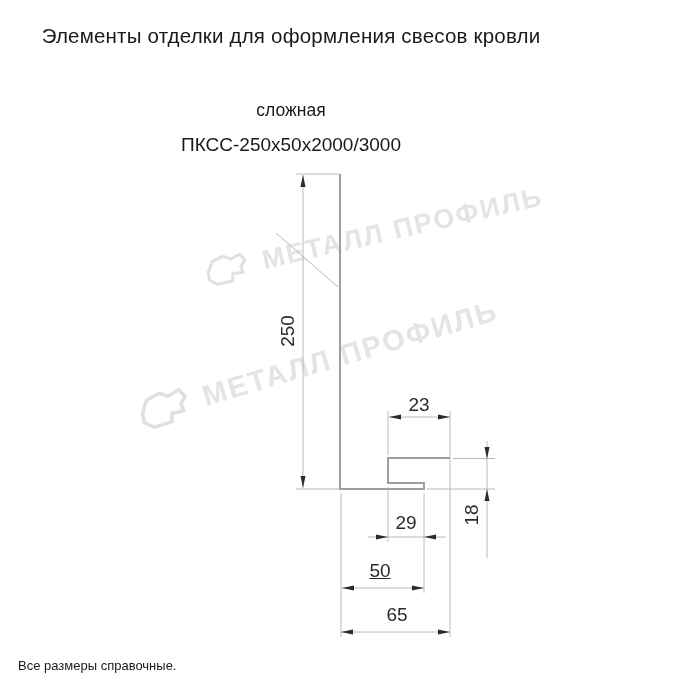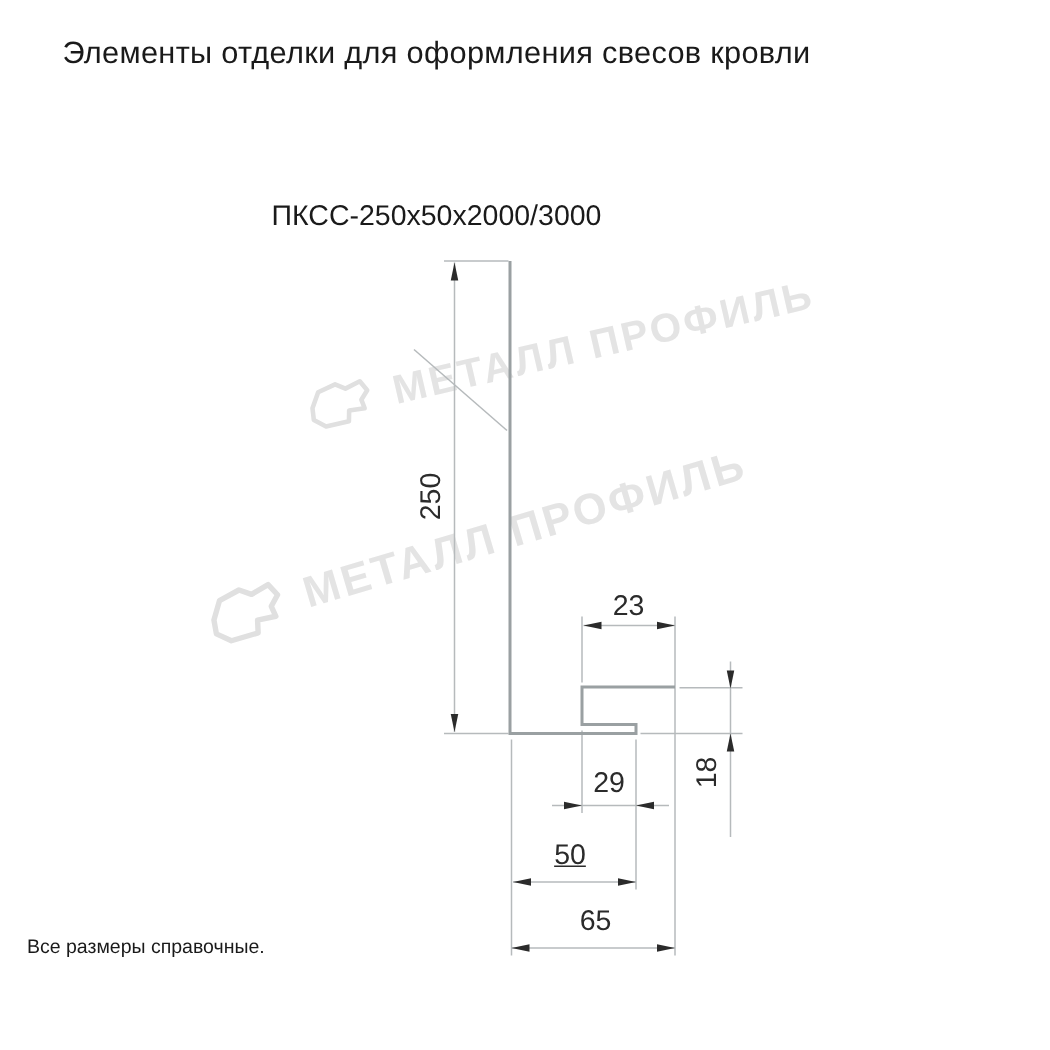--- a/index.html
+++ b/index.html
@@ -16,21 +16,21 @@
   .face-label{left:155px;top:206px;width:118px;text-align:right;font-size:13.5px;line-height:16px;color:#2b2b2b;}
   .dim{font-size:19px;color:#2b2b2b;white-space:nowrap;}
   .dim.rot{transform:rotate(-90deg);}
   .d250{left:260px;top:318px;width:56px;height:26px;line-height:26px;text-align:center;transform-origin:50% 50%;}
   .d36{left:399px;top:394px;width:40px;text-align:center;}
   .d21{left:386px;top:512px;width:40px;text-align:center;}
   .d18{left:444px;top:502px;width:56px;height:26px;line-height:26px;text-align:center;transform-origin:50% 50%;}
   .d50{left:360px;top:560px;width:40px;text-align:center;text-decoration:underline;}
   .d65{left:377px;top:604px;width:40px;text-align:center;}
   .foot{left:18px;font-size:13px;color:#1a1a1a;}
-  .f1{top:623px;}
+  .f1{top:658px;}
   .f2{top:668px;}
   .wm{display:flex;align-items:center;gap:10px;white-space:nowrap;
       font-weight:bold;color:#e4e4e4;pointer-events:none;}
   .wm .wm-text{letter-spacing:2px;}
   .wm1{left:200px;top:255px;transform:rotate(-13deg);transform-origin:0 50%;font-size:27px;}
   .wm2{left:134px;top:392px;transform:rotate(-16.5deg);transform-origin:0 50%;font-size:29px;}
   svg.draw{position:absolute;left:0;top:0;}
   .profile{fill:none;stroke:#9aa0a2;stroke-width:2;stroke-linejoin:miter;}
   .thin{stroke:#b6babc;stroke-width:1;fill:none;}
   .arrow{fill:#2b2b2b;stroke:none;}
@@ -90,20 +90,21 @@
       <polygon class="arrow" points="388,537 376,534.5 376,539.5"></polygon>
       <polygon class="arrow" points="424,537 436,534.5 436,539.5"></polygon>
       <polygon class="arrow" points="487,459 484.5,447 489.5,447"></polygon>
       <polygon class="arrow" points="487,489 484.5,501 489.5,501"></polygon>
     </g>
 
     <polyline class="profile" points="450,458 388,458 388,483 424,483 424,489 340,489 340,174"></polyline>
   </svg>
 
   <div class="abs ctr title">Элементы отделки для оформления свесов кровли</div>
+  <div class="abs ctr sub2">сложная</div>
   <div class="abs ctr code">ПКСС-250х50х2000/3000</div>
 
 
   <div class="abs dim rot d250">250</div>
   <div class="abs dim d36">23</div>
   <div class="abs dim d21">29</div>
   <div class="abs dim rot d18">18</div>
   <div class="abs dim d50">50</div>
   <div class="abs dim d65">65</div>
 

